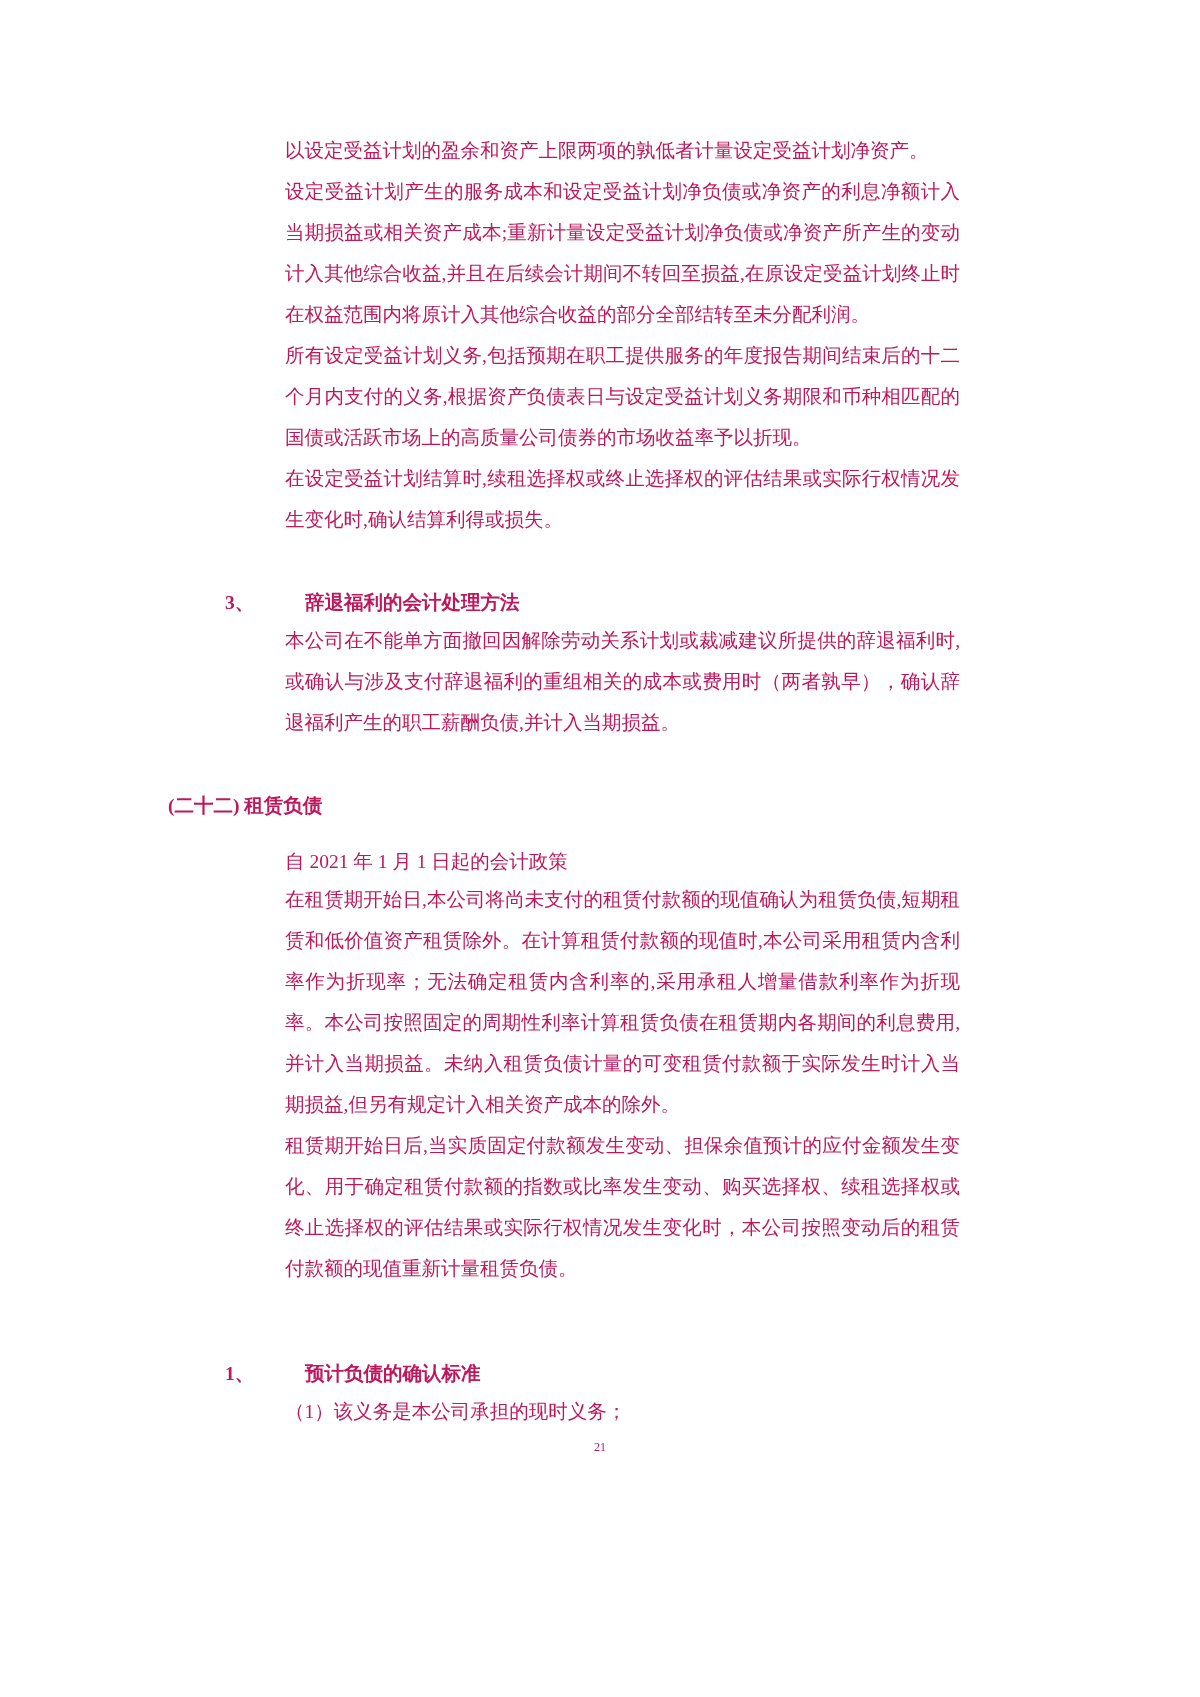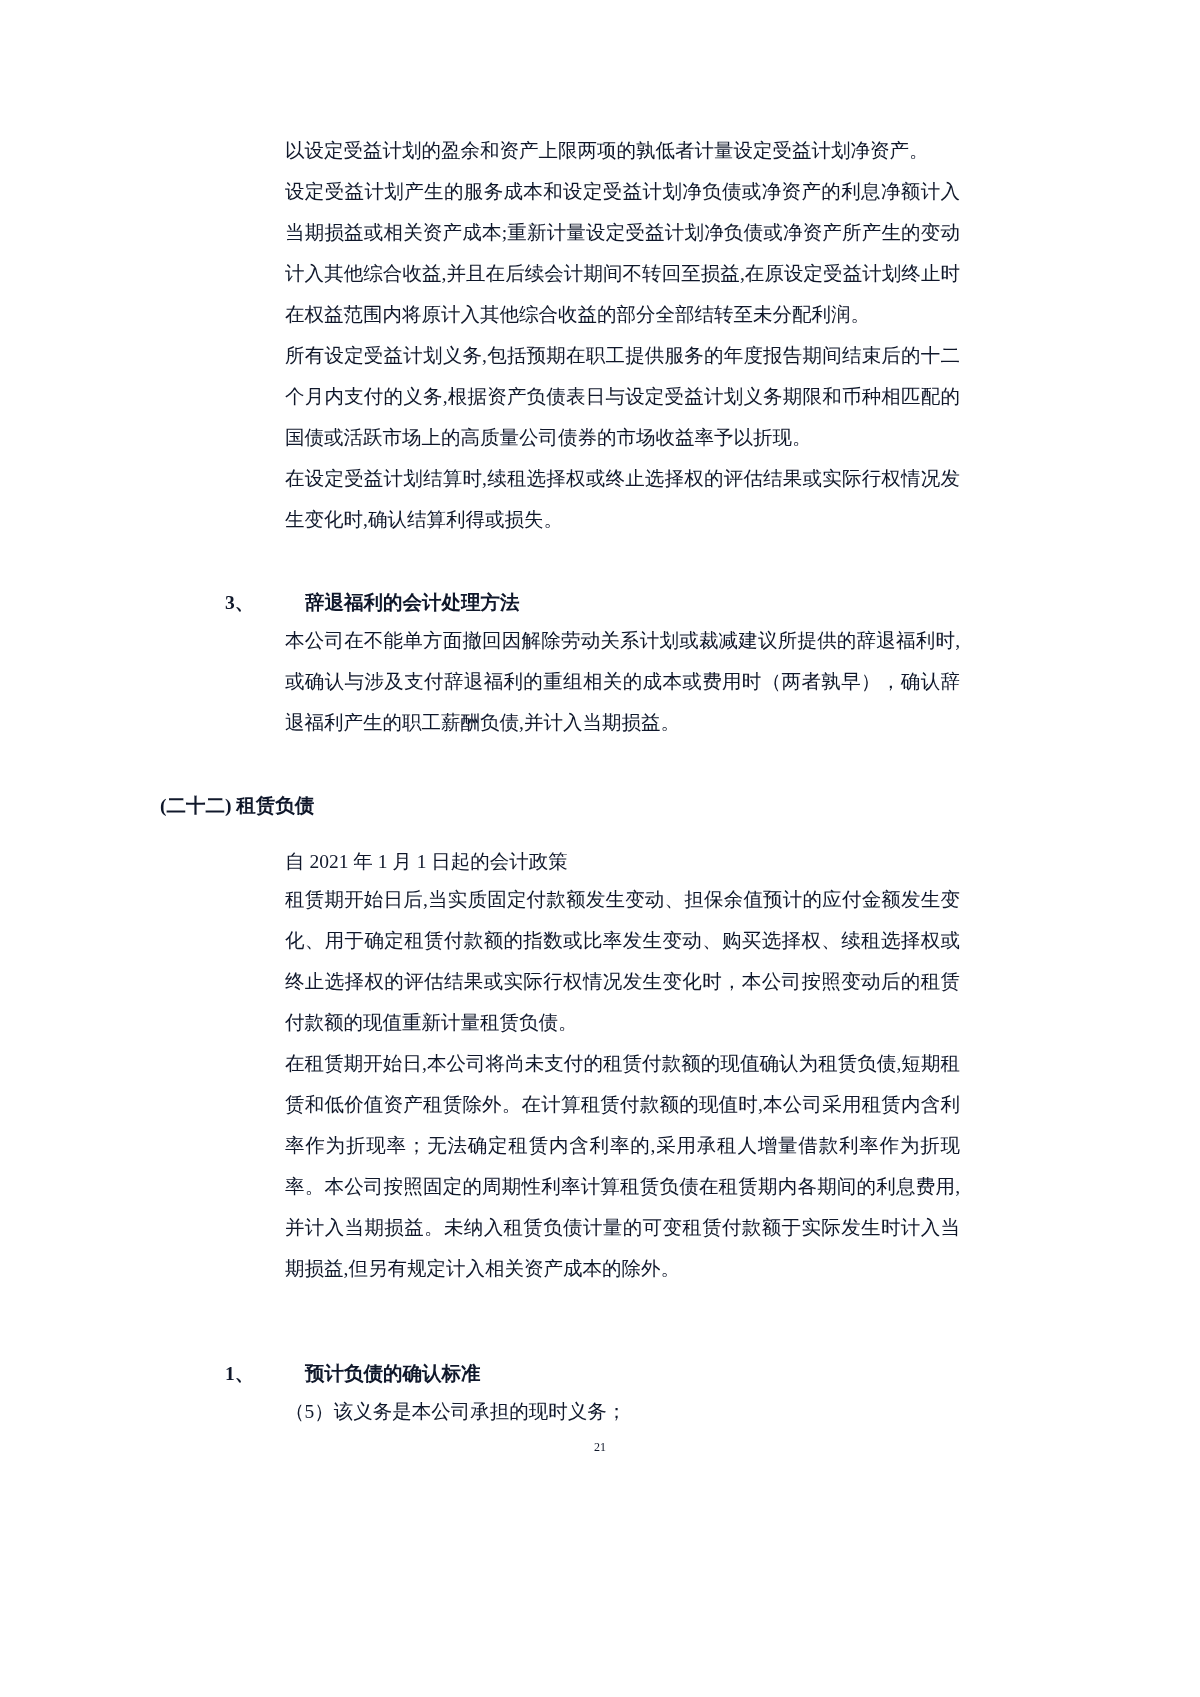--- a/index.html
+++ b/index.html
@@ -8,21 +8,21 @@
     background: #d8d8d8;
   }
   .page {
     width: 1200px;
     height: 1697px;
     background: #ffffff;
     margin: 0 auto;
     position: relative;
     box-sizing: border-box;
     font-family: "Liberation Serif", "DejaVu Serif", serif;
-    color: #0f172a;
+    color: #be185d;
   }
   .content {
     position: absolute;
     left: 160px;
     top: 130px;
     width: 800px;
   }
   p {
     margin: 0;
     font-size: 19.5px;
@@ -53,21 +53,21 @@
   }
   .numbered-heading .txt {
     flex: 1;
     margin-left: 20px;
   }
 
   .section-heading {
     font-weight: bold;
     font-size: 19.5px;
     line-height: 34px;
-    margin-left: 0;
+    margin-left: 8px;
   }
   .sub-heading {
     font-weight: normal;
     font-size: 19.5px;
     line-height: 34px;
     margin-left: 125px;
   }
   .page-number {
     position: absolute;
     left: 0;
@@ -104,34 +104,34 @@
 
     <div class="gap-lg"></div>
 
     <div class="section-heading">(二十二) 租赁负债</div>
 
     <div class="gap-sm"></div>
 
     <div class="sub-heading">自 2021 年 1 月 1 日起的会计政策</div>
 
     <div class="body-block">
+      <p>在租赁期开始日,本公司将尚未支付的租赁付款额的现值确认为租赁负债,短期租赁和低价值资产租赁除外。在计算租赁付款额的现值时,本公司采用租赁内含利率作为折现率；无法确定租赁内含利率的,采用承租人增量借款利率作为折现率。本公司按照固定的周期性利率计算租赁负债在租赁期内各期间的利息费用,并计入当期损益。未纳入租赁负债计量的可变租赁付款额于实际发生时计入当期损益,但另有规定计入相关资产成本的除外。</p>
       <p>租赁期开始日后,当实质固定付款额发生变动、担保余值预计的应付金额发生变化、用于确定租赁付款额的指数或比率发生变动、购买选择权、续租选择权或终止选择权的评估结果或实际行权情况发生变化时，本公司按照变动后的租赁付款额的现值重新计量租赁负债。</p>
-      <p>在租赁期开始日,本公司将尚未支付的租赁付款额的现值确认为租赁负债,短期租赁和低价值资产租赁除外。在计算租赁付款额的现值时,本公司采用租赁内含利率作为折现率；无法确定租赁内含利率的,采用承租人增量借款利率作为折现率。本公司按照固定的周期性利率计算租赁负债在租赁期内各期间的利息费用,并计入当期损益。未纳入租赁负债计量的可变租赁付款额于实际发生时计入当期损益,但另有规定计入相关资产成本的除外。</p>
     </div>
 
     <div class="gap-lg"></div>
 
 
     <div class="gap-sm"></div>
 
     <div class="numbered-heading">
       <span class="num">1、</span>
       <span class="txt">预计负债的确认标准</span>
     </div>
 
     <div class="body-block">
-      <p>（5）该义务是本公司承担的现时义务；</p>
+      <p>（1）该义务是本公司承担的现时义务；</p>
     </div>
 
   </div>
 
   <div class="page-number">21</div>
 </div>
 
 </body></html>

